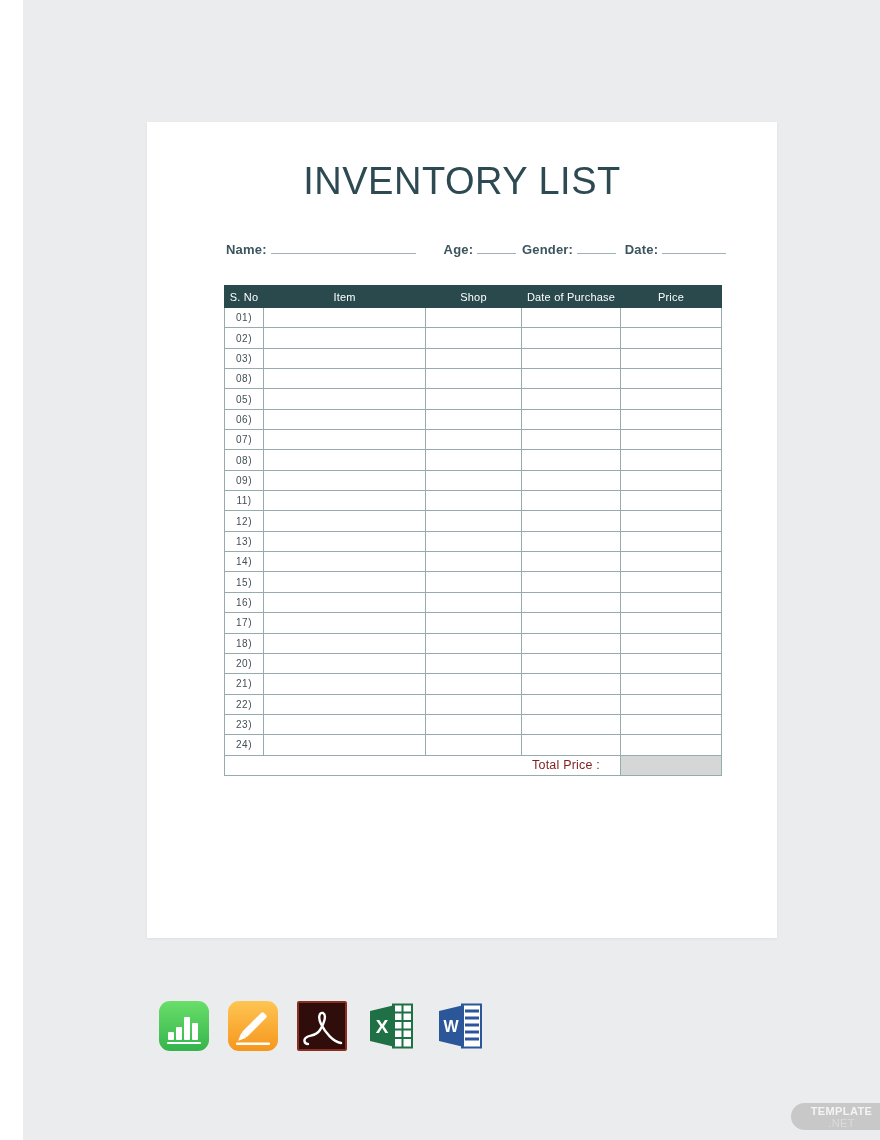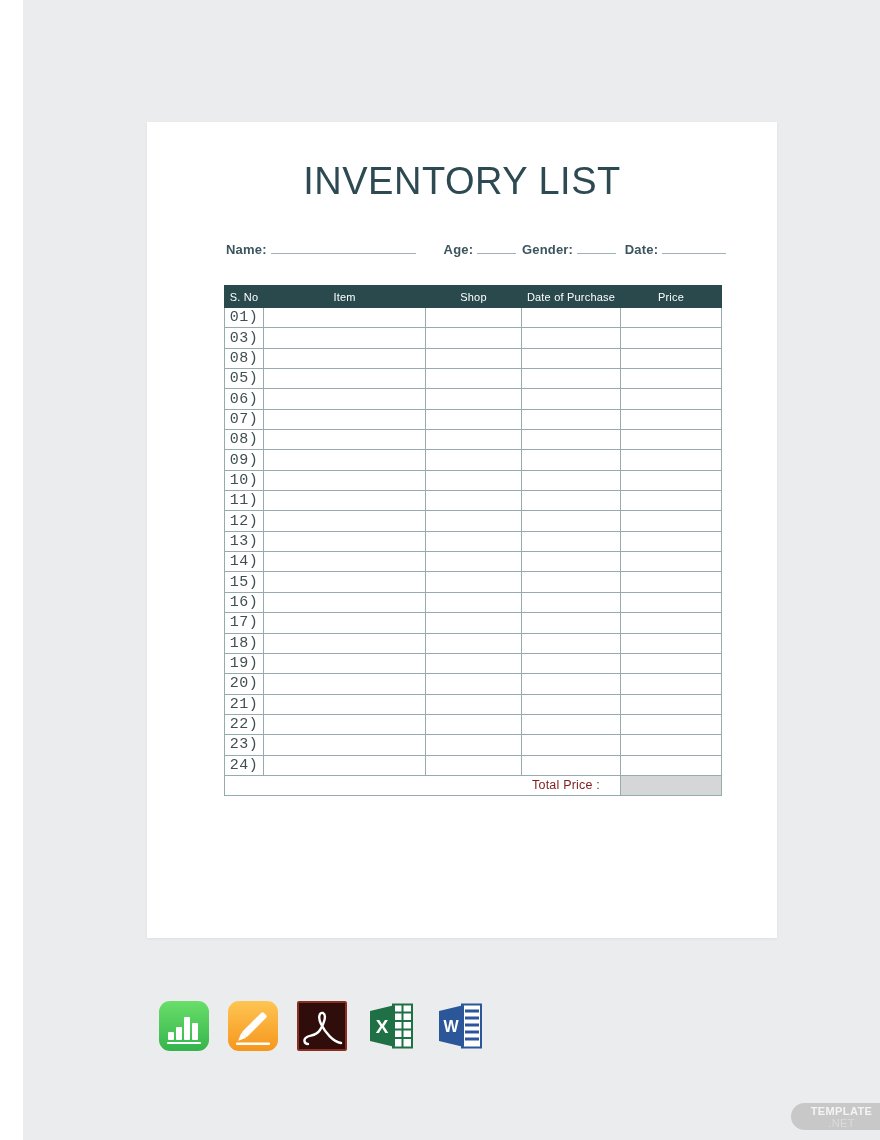--- a/index.html
+++ b/index.html
@@ -20,21 +20,21 @@
   .line-name{width:150px;margin-right:28px;}
   .line-age{width:40px;margin-right:6px;}
   .line-gender{width:40px;margin-right:9px;}
   .line-date{width:66px;}
 
   .inv-table{position:absolute;left:77px;top:163px;width:497px;border-collapse:collapse;table-layout:fixed;}
   .inv-table col.c-sno{width:39px;} .inv-table col.c-item{width:162px;}
   .inv-table col.c-shop{width:96px;} .inv-table col.c-date{width:99px;} .inv-table col.c-price{width:101px;}
   .inv-table th{background:var(--header-bg);color:#fff;font-size:11px;font-weight:normal;height:22px;border:1px solid var(--header-bg);text-align:center;letter-spacing:0.2px;}
   .inv-table td{border:1px solid var(--border-color);height:20.35px;padding:0;}
-  .inv-table td.sno{font-family:Liberation Mono, monospace;font-size:15px;color:var(--rownum-color);text-align:center;letter-spacing:0.5px;}
+  .inv-table td.sno{font-family:Liberation Sans, sans-serif;font-size:10px;color:var(--rownum-color);text-align:center;letter-spacing:0.5px;}
   .inv-table td.total-label{border-right:none;text-align:right;font-weight:normal;font-size:12.5px;color:#7f1d1d;padding-right:20px;height:20px;letter-spacing:0.2px;}
   .inv-table td.total-cell{background:var(--total-cell-bg);height:20px;}
 
   .icons-row{position:absolute;left:136px;top:1001px;display:flex;gap:19px;}
   .app-icon{width:50px;height:50px;position:relative;cursor:pointer;}
   .app-icon svg{display:block;width:50px;height:50px;}
   .icon-rounded{border-radius:11px;}
   .numbers-bg{background:linear-gradient(180deg,#6ade69 0%,#35b44d 100%);}
   .pages-bg{background:linear-gradient(180deg,#fec553 0%,#f6961d 100%);}
   .acrobat-bg{background:#2e0d0b;border:2px solid #8a2f20;border-radius:2px;}
@@ -84,20 +84,27 @@
       </thead>
       <tbody>
           <tr>
             <td class="sno">01)</td>
             <td></td>
             <td></td>
             <td></td>
             <td></td>
           </tr>
           <tr>
+            <td class="sno">02)</td>
+            <td></td>
+            <td></td>
+            <td></td>
+            <td></td>
+          </tr>
+          <tr>
             <td class="sno">03)</td>
             <td></td>
             <td></td>
             <td></td>
             <td></td>
           </tr>
           <tr>
             <td class="sno">08)</td>
             <td></td>
             <td></td>
@@ -133,27 +140,20 @@
             <td></td>
           </tr>
           <tr>
             <td class="sno">09)</td>
             <td></td>
             <td></td>
             <td></td>
             <td></td>
           </tr>
           <tr>
-            <td class="sno">10)</td>
-            <td></td>
-            <td></td>
-            <td></td>
-            <td></td>
-          </tr>
-          <tr>
             <td class="sno">11)</td>
             <td></td>
             <td></td>
             <td></td>
             <td></td>
           </tr>
           <tr>
             <td class="sno">12)</td>
             <td></td>
             <td></td>
@@ -190,27 +190,20 @@
           </tr>
           <tr>
             <td class="sno">17)</td>
             <td></td>
             <td></td>
             <td></td>
             <td></td>
           </tr>
           <tr>
             <td class="sno">18)</td>
-            <td></td>
-            <td></td>
-            <td></td>
-            <td></td>
-          </tr>
-          <tr>
-            <td class="sno">19)</td>
             <td></td>
             <td></td>
             <td></td>
             <td></td>
           </tr>
           <tr>
             <td class="sno">20)</td>
             <td></td>
             <td></td>
             <td></td>

